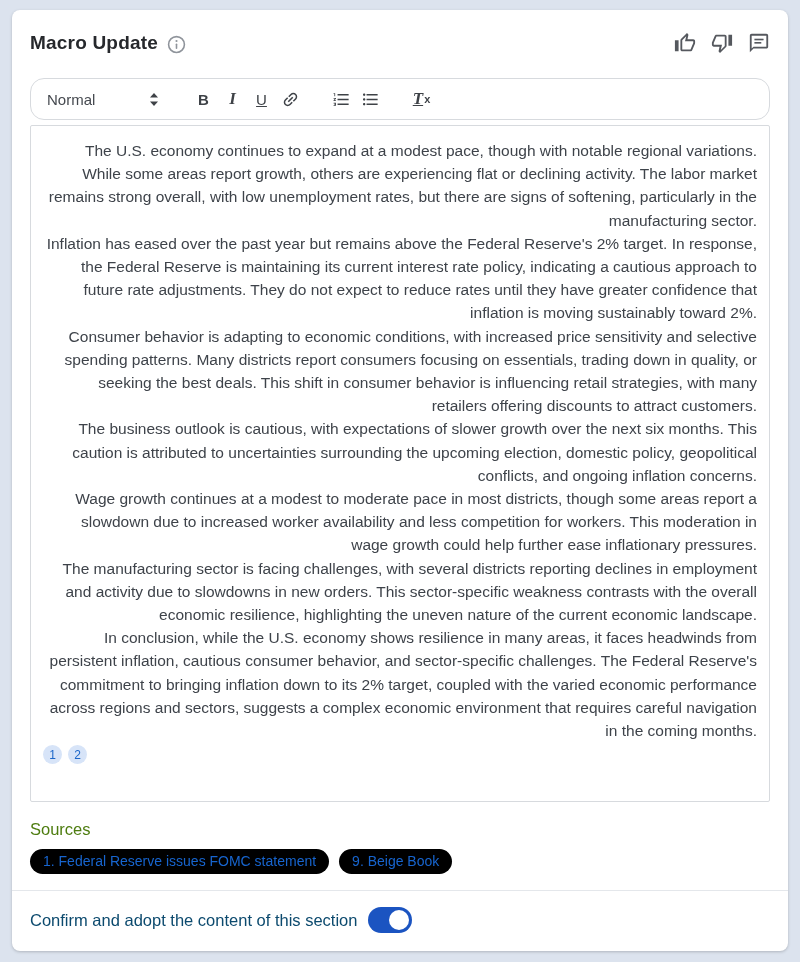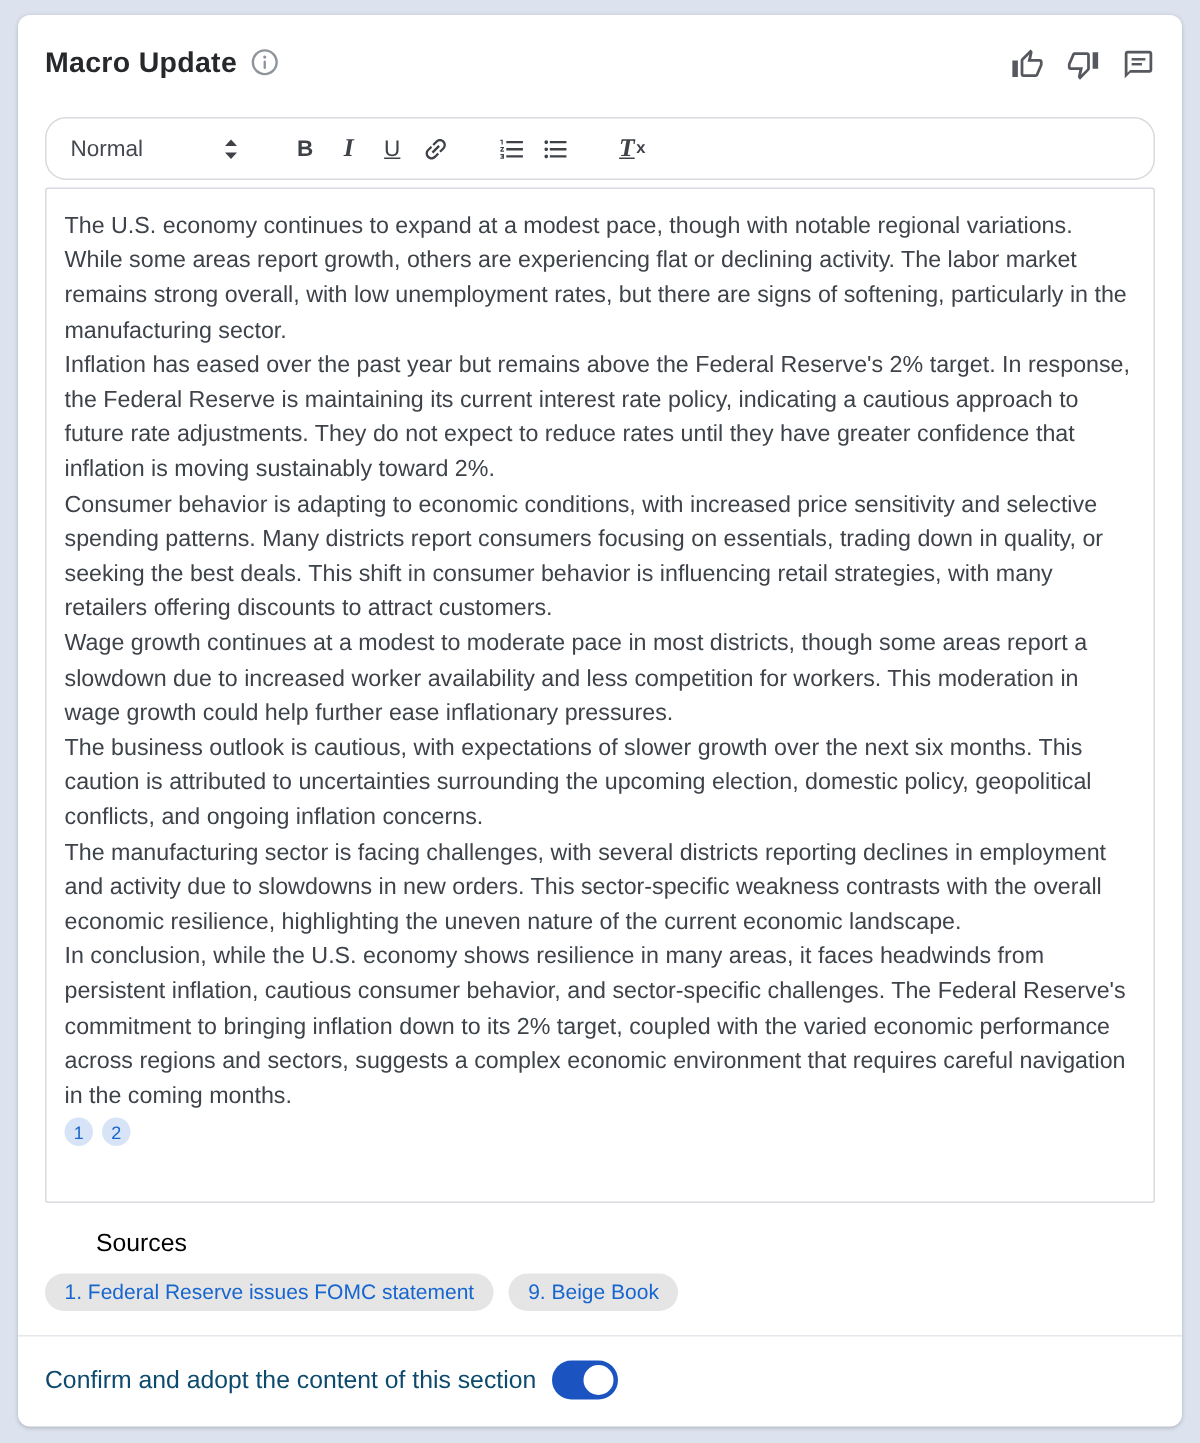--- a/index.html
+++ b/index.html
@@ -15,21 +15,21 @@
     height: 941px;
     background: #ffffff;
     border-radius: 8px;
     box-shadow: 0 1px 3px rgba(60,64,67,.28);
     padding: 20px 18px 18px;
     display: flex;
     flex-direction: column;
   }
   
   .hdr { display: flex; justify-content: space-between; align-items: center; height: 26px; }
-  .hdr-left { display: flex; align-items: flex-start; gap: 9px; }
+  .hdr-left { display: flex; align-items: flex-end; gap: 9px; }
   .title { font-size: 19px; font-weight: 600; color: #26282c; letter-spacing: .2px; }
   .info-ic { width: 19px; height: 19px; display: inline-flex; }
   .fb-icons { display: flex; align-items: center; gap: 15px; }
   .fb-btn { width: 22px; height: 22px; cursor: pointer; display: inline-flex; }
   .fb-btn svg { width: 22px; height: 22px; fill: #55585e; }
   
   .toolbar {
     margin-top: 22px;
     height: 42px;
     border: 1px solid #d7dade;
@@ -62,33 +62,33 @@
   
   .editor {
     margin-top: 5px;
     border: 1px solid #d7dade;
     border-radius: 2px;
     flex: 1;
     padding: 13px 12px;
     overflow: hidden;
     cursor: text;
   }
-  .editor p { margin: 0; font-size: 15.5px; line-height: 23.2px; color: #3e434a; }
+  .editor p { margin: 0; font-size: 15.5px; line-height: 23.2px; color: #3e434a; text-align: right; }
   .cites { display: flex; gap: 6px; margin-top: 3px; }
   .cite {
     width: 19px; height: 19px; border-radius: 50%;
     background: #d7e4f8; color: #1b66c9;
     font-size: 12px; display: flex; align-items: center; justify-content: center;
     cursor: pointer;
   }
   
-  .src-label { margin-top: 18px; font-size: 16.5px; color: #000000; margin-left: 34px; }
+  .src-label { margin-top: 18px; font-size: 16.5px; color: #4d7c0f; }
   .src-row { margin-top: 10px; display: flex; gap: 10px; }
   .pill {
-    background: #e5e5e5; color: #1765cf;
+    background: #000000; color: #1765cf;
     font-size: 14px; padding: 4px 13px 5px;
     border-radius: 14px; cursor: pointer; white-space: nowrap;
   }
   
   .divider { margin: 16px -18px 0; border: 0; border-top: 1px solid #e4e7eb; }
   .confirm { margin-top: 16px; display: flex; align-items: center; gap: 11px; }
   .confirm-label { font-size: 16.5px; color: #0c4a6e; }
   .toggle {
     width: 44px; height: 26px; border-radius: 13px;
     background: #1b54c1; position: relative; cursor: pointer; flex: 0 0 auto;
@@ -172,22 +172,22 @@
           <span class="t">T</span>
           <span class="x">x</span>
         </span>
     </div>
   </div>
 
   <div class="editor">
     <p>The U.S. economy continues to expand at a modest pace, though with notable regional variations. While some areas report growth, others are experiencing flat or declining activity. The labor market remains strong overall, with low unemployment rates, but there are signs of softening, particularly in the manufacturing sector.</p>
     <p>Inflation has eased over the past year but remains above the Federal Reserve's 2% target. In response, the Federal Reserve is maintaining its current interest rate policy, indicating a cautious approach to future rate adjustments. They do not expect to reduce rates until they have greater confidence that inflation is moving sustainably toward 2%.</p>
     <p>Consumer behavior is adapting to economic conditions, with increased price sensitivity and selective spending patterns. Many districts report consumers focusing on essentials, trading down in quality, or seeking the best deals. This shift in consumer behavior is influencing retail strategies, with many retailers offering discounts to attract customers.</p>
+    <p>The business outlook is cautious, with expectations of slower growth over the next six months. This caution is attributed to uncertainties surrounding the upcoming election, domestic policy, geopolitical conflicts, and ongoing inflation concerns.</p>
     <p>Wage growth continues at a modest to moderate pace in most districts, though some areas report a slowdown due to increased worker availability and less competition for workers. This moderation in wage growth could help further ease inflationary pressures.</p>
-    <p>The business outlook is cautious, with expectations of slower growth over the next six months. This caution is attributed to uncertainties surrounding the upcoming election, domestic policy, geopolitical conflicts, and ongoing inflation concerns.</p>
     <p>The manufacturing sector is facing challenges, with several districts reporting declines in employment and activity due to slowdowns in new orders. This sector-specific weakness contrasts with the overall economic resilience, highlighting the uneven nature of the current economic landscape.</p>
     <p>In conclusion, while the U.S. economy shows resilience in many areas, it faces headwinds from persistent inflation, cautious consumer behavior, and sector-specific challenges. The Federal Reserve's commitment to bringing inflation down to its 2% target, coupled with the varied economic performance across regions and sectors, suggests a complex economic environment that requires careful navigation in the coming months.</p>
     <div class="cites">
       <span class="cite">1</span>
       <span class="cite">2</span>
     </div>
   </div>
 
   <div class="src-label">Sources</div>
   <div class="src-row">

